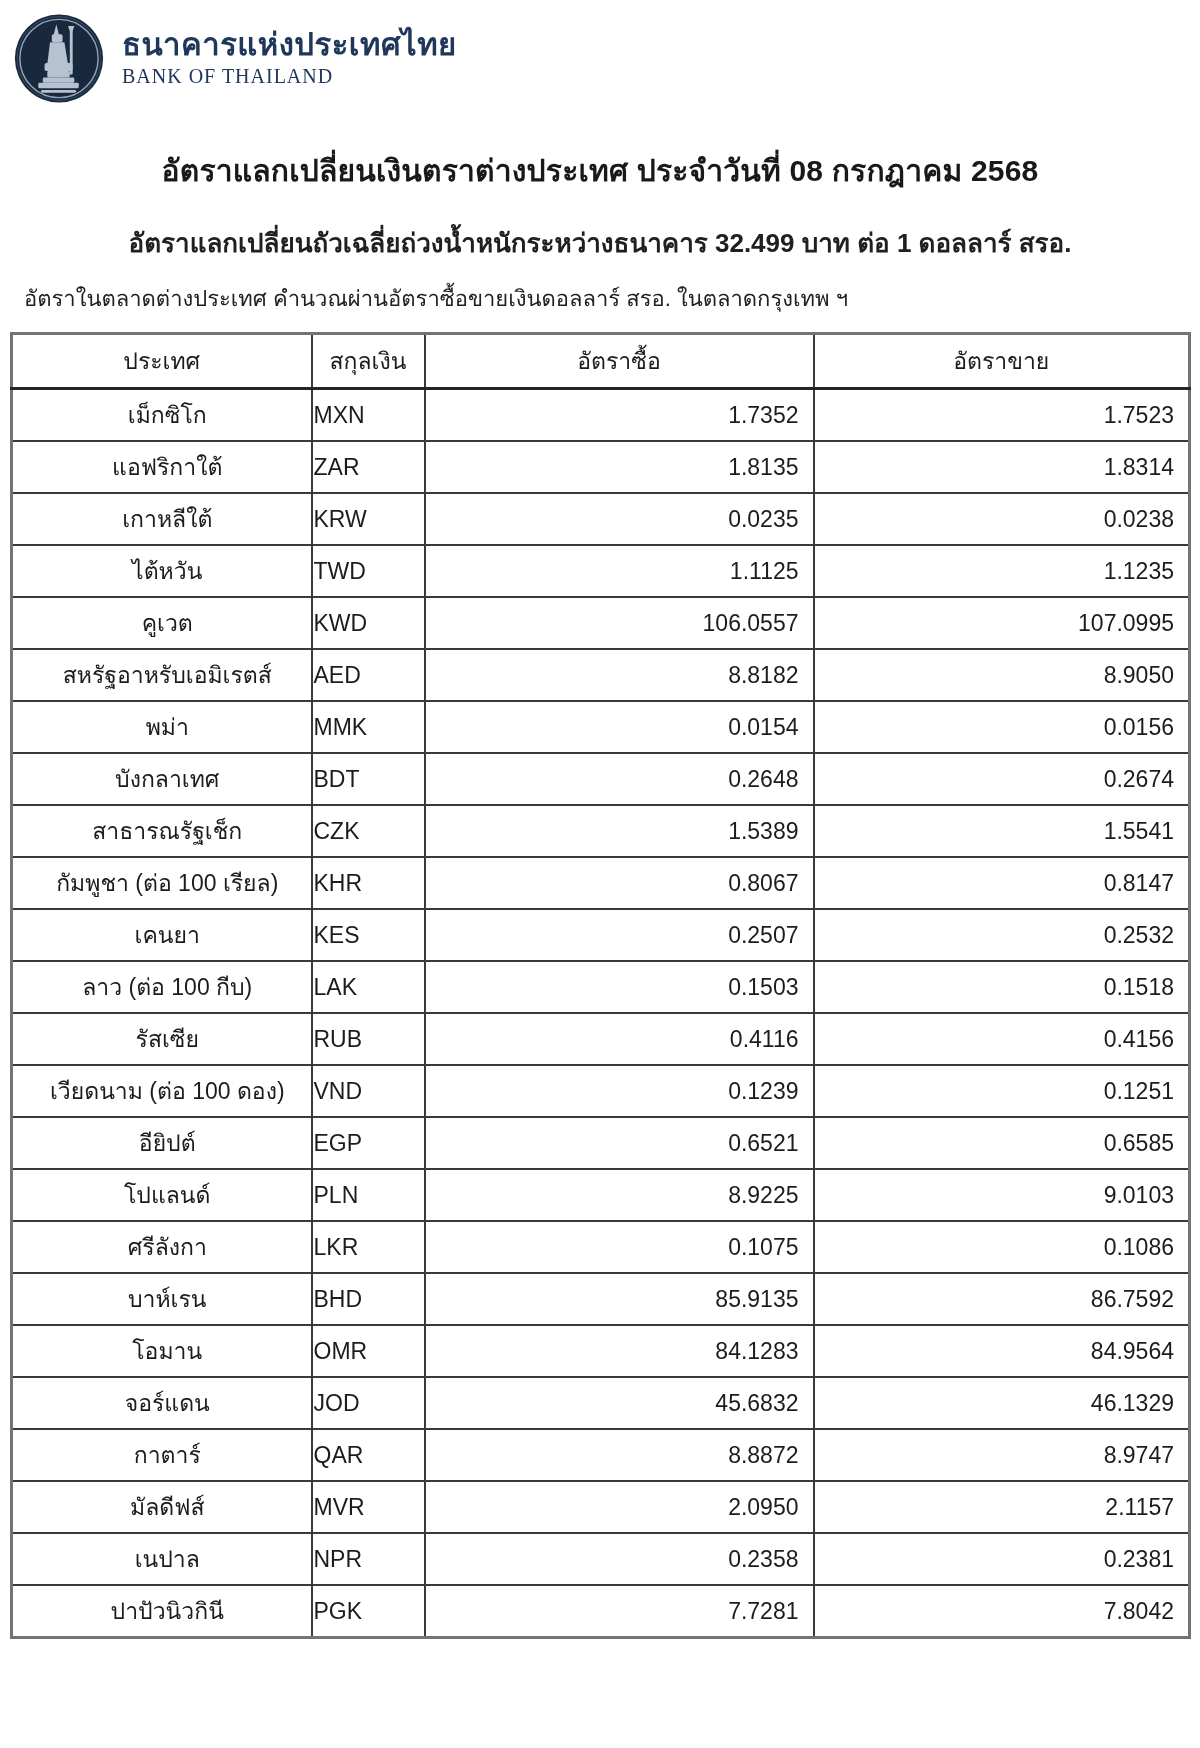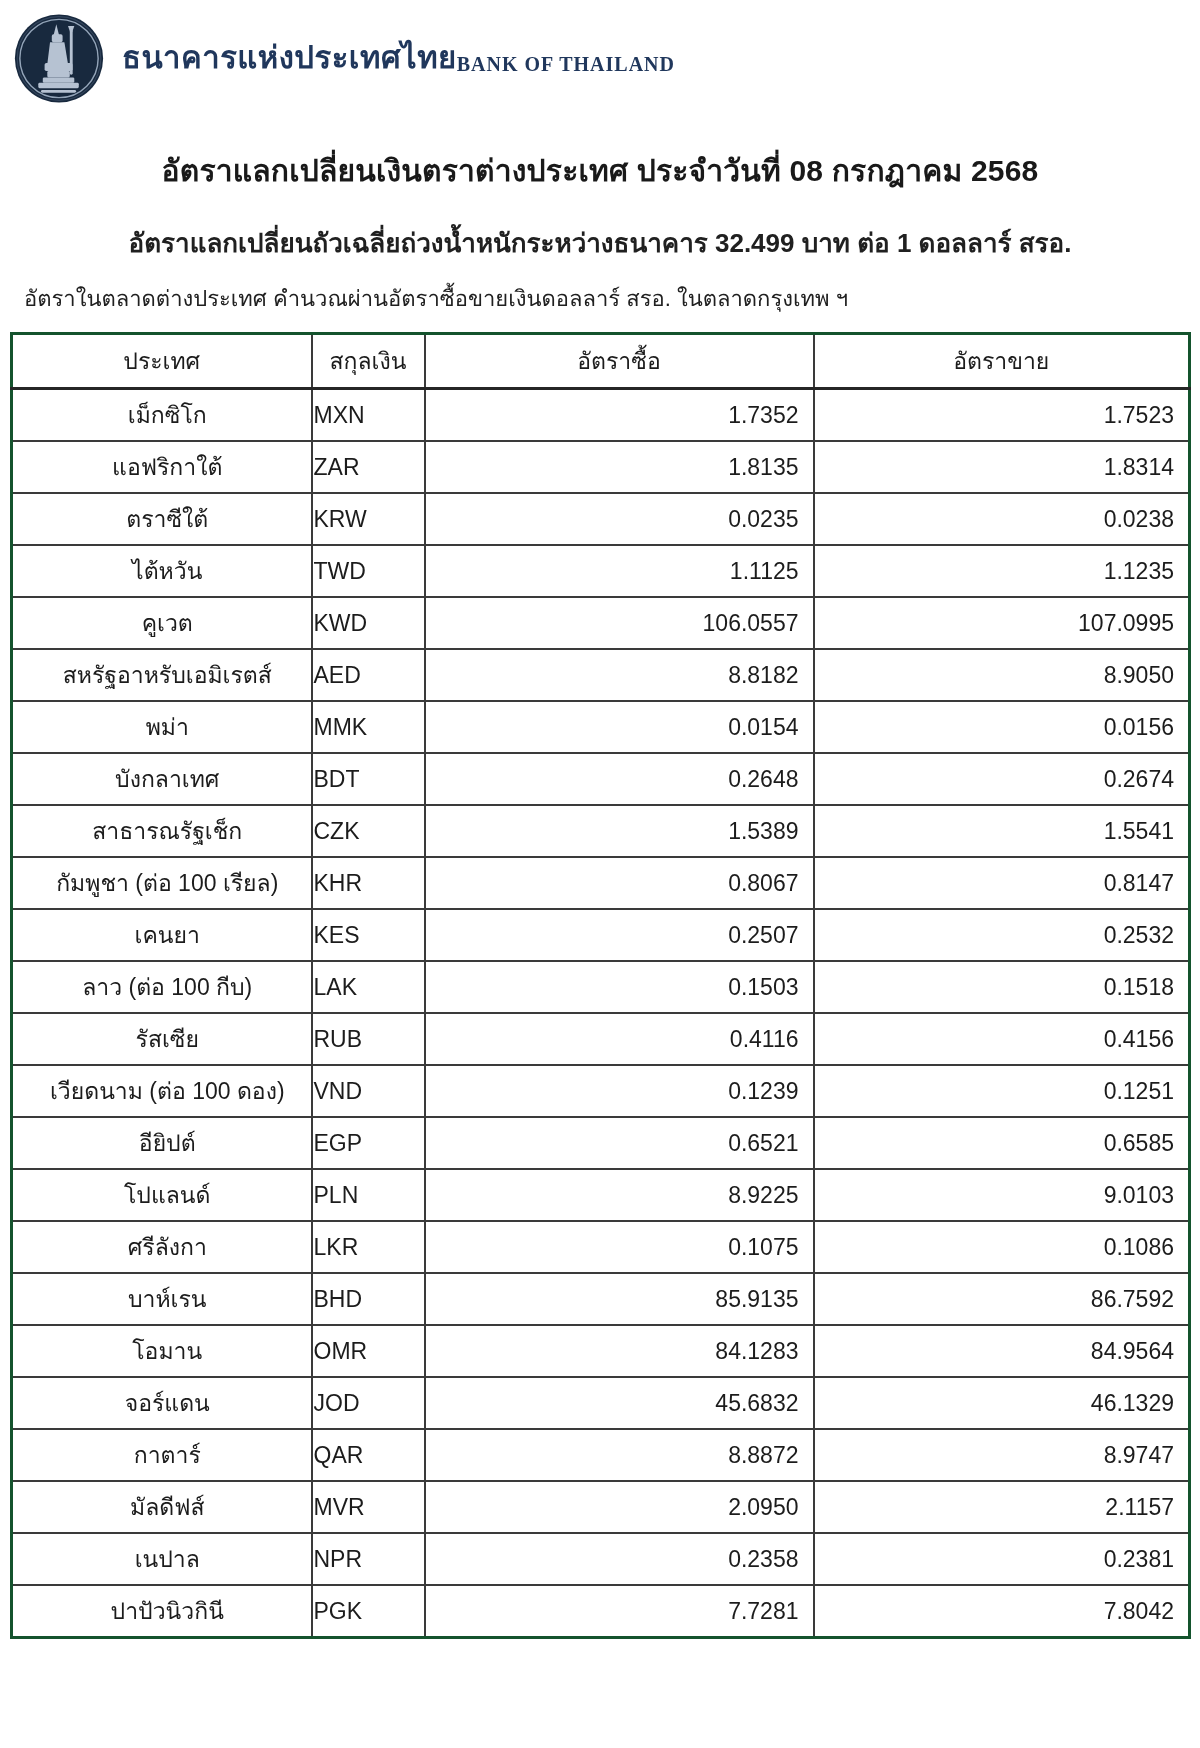--- a/index.html
+++ b/index.html
@@ -4,32 +4,32 @@
 <style>
   html,body{margin:0;padding:0;background:#ffffff;}
   body{
     width:1200px;height:1748px;overflow:hidden;position:relative;
     font-family:"Liberation Sans","DejaVu Sans",sans-serif;
     color:#1e1e1e;
   }
   
   .logo-row{display:flex;align-items:center;gap:18px;padding:9px 0 0 14px;height:98px;}
   .logo-badge{width:90px;height:93px;flex:0 0 auto;}
-  .bank-names{display:flex;flex-direction:row;justify-content:center;line-height:1.12;align-items:flex-end;}
+  .bank-names{display:flex;flex-direction:column;justify-content:center;line-height:1.12;}
   .bank-name-th{font-size:31px;font-weight:700;color:#20375c;letter-spacing:.5px;}
-  .bank-name-en{font-family:"Liberation Serif","DejaVu Serif",serif;font-size:20px;font-weight:700;color:#20375c;letter-spacing:1px;margin-top:2px;}
+  .bank-name-en{font-family:"Liberation Serif","DejaVu Serif",serif;font-size:20px;font-weight:400;color:#20375c;letter-spacing:1px;margin-top:2px;}
   
   .page-title{margin-top:40px;text-align:center;font-size:30px;font-weight:700;color:#191919;letter-spacing:.2px;}
   .page-subtitle{margin-top:28px;text-align:center;font-size:26px;font-weight:600;color:#202020;}
   .market-note{margin-top:18px;padding-left:24px;text-align:left;font-size:22px;font-weight:500;color:#202020;}
   
   table.rates{
     border-collapse:collapse;table-layout:fixed;
     width:1178px;margin:16px 0 0 10px;
-    border:3px solid #14532d;
+    border:3px solid #737373;
   }
   .rates th,.rates td{
     border:2px solid #3a3a3a;
     font-size:23px;font-weight:400;color:#1c1c1c;
     overflow:hidden;white-space:nowrap;
   }
   .rates thead th{height:50px;text-align:center;font-size:23px;border-bottom:3px solid #262626;}
   .rates tbody td{height:48px;}
   col.c-country{width:300px;}
   col.c-code{width:113px;}
@@ -95,21 +95,21 @@
         <td class="cell-buy">1.7352</td>
         <td class="cell-sell">1.7523</td>
       </tr>
       <tr>
         <td class="cell-country">แอฟริกาใต้</td>
         <td class="cell-code">ZAR</td>
         <td class="cell-buy">1.8135</td>
         <td class="cell-sell">1.8314</td>
       </tr>
       <tr>
-        <td class="cell-country">ตราซีใต้</td>
+        <td class="cell-country">เกาหลีใต้</td>
         <td class="cell-code">KRW</td>
         <td class="cell-buy">0.0235</td>
         <td class="cell-sell">0.0238</td>
       </tr>
       <tr>
         <td class="cell-country">ไต้หวัน</td>
         <td class="cell-code">TWD</td>
         <td class="cell-buy">1.1125</td>
         <td class="cell-sell">1.1235</td>
       </tr>

